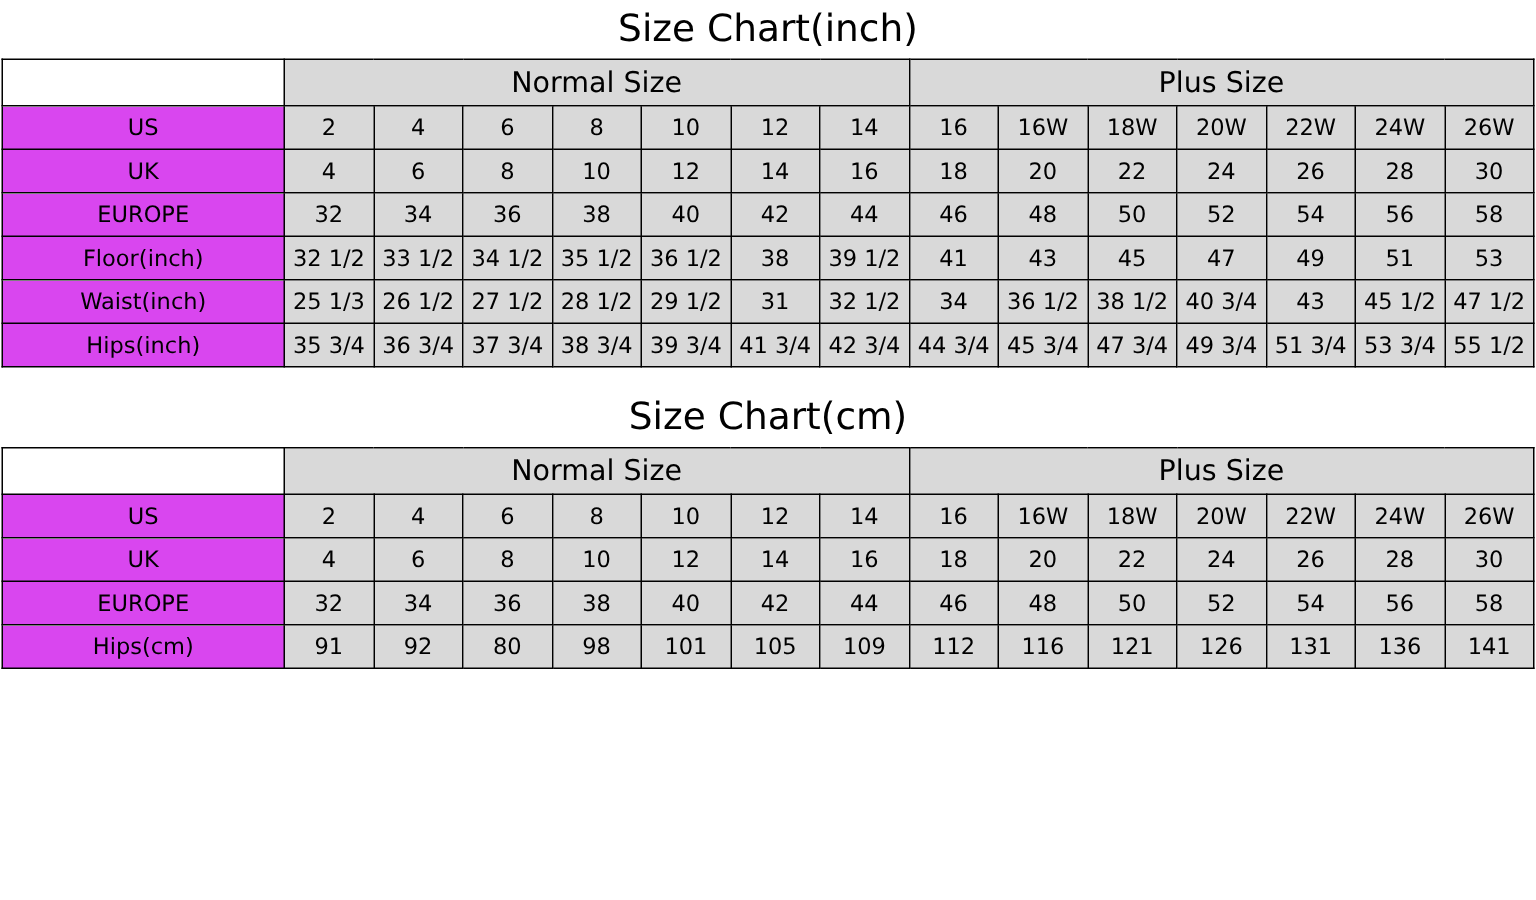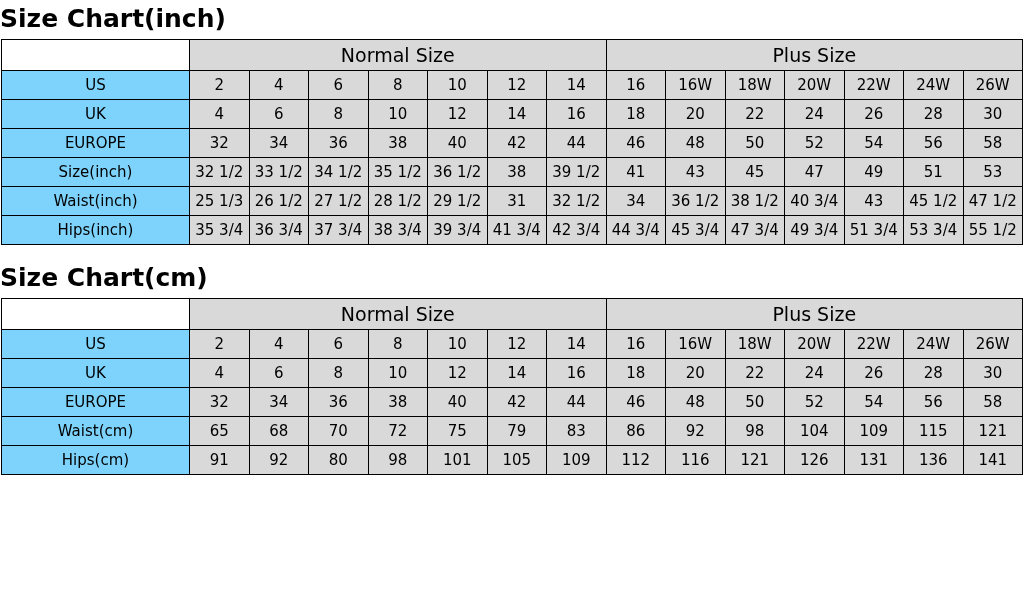--- a/index.html
+++ b/index.html
@@ -18,21 +18,22 @@
     width: 1024px;
     height: 600px;
     position: relative;
     box-sizing: border-box;
   }
   .chart-block {
     width: 1024px;
     box-sizing: border-box;
   }
   .chart-title {
-    font-weight: bold;
+    text-align: center;
+    font-weight: normal;
     font-size: 25px;
     font-family: "DejaVu Sans", sans-serif;
     letter-spacing: 0px;
     padding: 4px 0 6px 0;
     margin: 0;
   }
   table.size-table {
     border-collapse: collapse;
     width: 1022px;
     margin: 0 1px;
@@ -45,21 +46,21 @@
     font-family: "DejaVu Sans", sans-serif;
     height: 29px;
     padding: 0 1px;
     box-sizing: border-box;
     background: #d9d9d9;
     font-weight: normal;
     overflow: hidden;
     white-space: nowrap;
   }
   table.size-table td.rowhead {
-    background: #7dd3fc;
+    background: #d946ef;
     width: 188px;
     font-size: 15px;
   }
   table.size-table td.corner {
     background: #ffffff;
     border-top: 1px solid #000000;
   }
   table.size-table td.group {
     font-size: 19px;
     background: #d9d9d9;
@@ -131,21 +132,21 @@
             <td class="cell">44</td>
             <td class="cell">46</td>
             <td class="cell">48</td>
             <td class="cell">50</td>
             <td class="cell">52</td>
             <td class="cell">54</td>
             <td class="cell">56</td>
             <td class="cell">58</td>
           </tr>
           <tr>
-            <td class="rowhead">Size(inch)</td>
+            <td class="rowhead">Floor(inch)</td>
             <td class="cell">32 1/2</td>
             <td class="cell">33 1/2</td>
             <td class="cell">34 1/2</td>
             <td class="cell">35 1/2</td>
             <td class="cell">36 1/2</td>
             <td class="cell">38</td>
             <td class="cell">39 1/2</td>
             <td class="cell">41</td>
             <td class="cell">43</td>
             <td class="cell">45</td>
@@ -248,37 +249,20 @@
             <td class="cell">44</td>
             <td class="cell">46</td>
             <td class="cell">48</td>
             <td class="cell">50</td>
             <td class="cell">52</td>
             <td class="cell">54</td>
             <td class="cell">56</td>
             <td class="cell">58</td>
           </tr>
           <tr>
-            <td class="rowhead">Waist(cm)</td>
-            <td class="cell">65</td>
-            <td class="cell">68</td>
-            <td class="cell">70</td>
-            <td class="cell">72</td>
-            <td class="cell">75</td>
-            <td class="cell">79</td>
-            <td class="cell">83</td>
-            <td class="cell">86</td>
-            <td class="cell">92</td>
-            <td class="cell">98</td>
-            <td class="cell">104</td>
-            <td class="cell">109</td>
-            <td class="cell">115</td>
-            <td class="cell">121</td>
-          </tr>
-          <tr>
             <td class="rowhead">Hips(cm)</td>
             <td class="cell">91</td>
             <td class="cell">92</td>
             <td class="cell">80</td>
             <td class="cell">98</td>
             <td class="cell">101</td>
             <td class="cell">105</td>
             <td class="cell">109</td>
             <td class="cell">112</td>
             <td class="cell">116</td>

